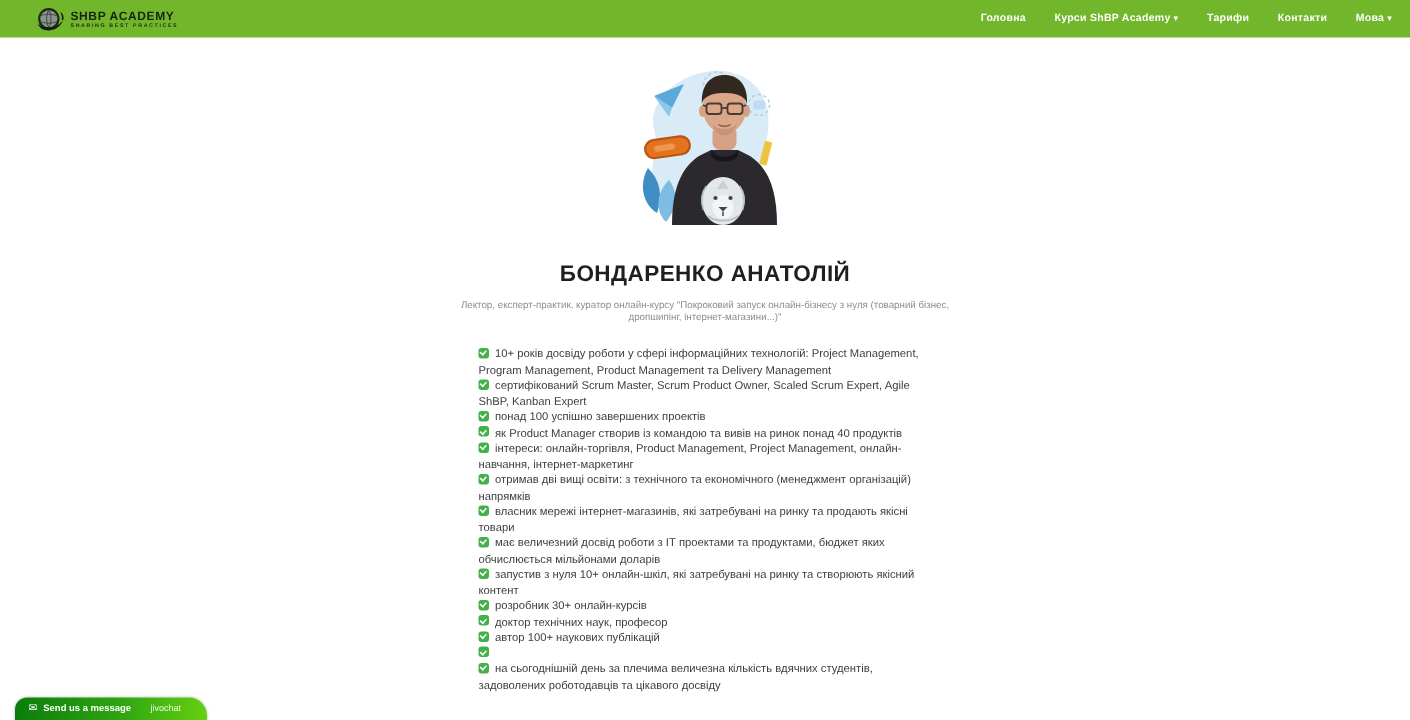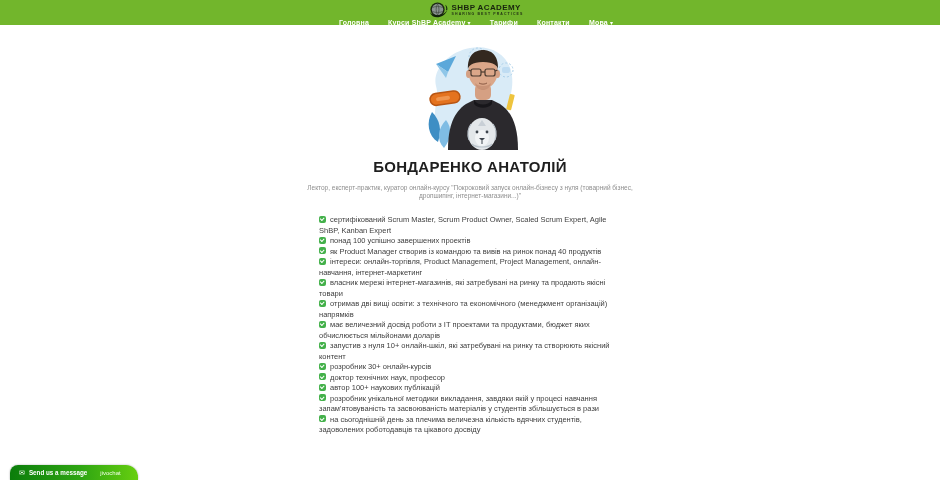--- a/index.html
+++ b/index.html
@@ -2,33 +2,33 @@
 <html><head>
 <meta charset="utf-8">
 <style>
   * { margin:0; padding:0; box-sizing:border-box; }
   html,body { width:940px; height:480px; overflow:hidden; background:#ffffff;
               font-family:"Liberation Sans","DejaVu Sans",sans-serif; }
   .page { position:relative; width:940px; height:480px; }
 
   
   header { height:25px; background:#72b62c; display:flex; align-items:center;
-           justify-content:space-between; padding:0 12px 0 24px;flex-direction:column; }
+           justify-content:space-between; padding:0 12px 0 24px; }
   .logo { display:flex; align-items:center; gap:4px; cursor:pointer; }
   .logo-icon { width:19px; height:19px; }
   .logo-text .t1 { font-size:8px; font-weight:bold; color:#18240e; letter-spacing:0.4px; line-height:9px; }
   .logo-text .t2 { font-size:3.5px; font-weight:bold; color:#233314; letter-spacing:1.1px; line-height:5px; }
   nav { display:flex; align-items:center; gap:19px; }
   .nav-item { color:#ffffff; font-size:7px; font-weight:bold; text-decoration:none;
               letter-spacing:0.2px; cursor:pointer; white-space:nowrap; }
   .caret { display:none; font-size:6px; margin-left:2px; }
 
   
   .photo { width:96px; height:108px; margin:17px auto 0; }
-  h1 { margin-top:8px; text-align:center; font-size:15px; font-weight:bold;
+  h1 { margin-top:24px; text-align:center; font-size:15px; font-weight:bold;
        color:#1f1f1f; letter-spacing:0.3px; }
   .subtitle { margin:9px auto 0; max-width:345px; text-align:center;
               font-size:6.5px; line-height:7.6px; color:#8e8e8e; }
 
   .bullets { list-style:none; width:302px; margin:16px auto 0; }
   .bullet { font-size:7.5px; line-height:10.5px; color:#3e3e3e; }
   .check { display:inline-block; width:7px; height:7px; background:#43b04a;
            border-radius:2px; position:relative; vertical-align:-0.5px; margin-right:4px; }
   .check::after { content:""; position:absolute; left:1.3px; top:1.6px; width:3.4px; height:1.8px;
                   border-left:1.1px solid #fff; border-bottom:1.1px solid #fff;
@@ -120,32 +120,33 @@
           <path d="M50 102 C54 106 66 106 70 102"></path>
         </g>
       </svg>
     </div>
 
     <h1>БОНДАРЕНКО АНАТОЛІЙ</h1>
     <p class="subtitle">Лектор, експерт-практик, куратор онлайн-курсу "Покроковий запуск онлайн-бізнесу з нуля (товарний бізнес, дропшипінг, інтернет-магазини...)"</p>
 
     <ul class="bullets">
 
+    <li class="bullet"><span class="check"></span><span>10+ років досвіду роботи у сфері інформаційних технологій: Project Management, Program Management, Product Management та Delivery Management</span></li>
         <li class="bullet"><span class="check"></span><span>сертифікований Scrum Master, Scrum Product Owner, Scaled Scrum Expert, Agile ShBP, Kanban Expert</span></li>
         <li class="bullet"><span class="check"></span><span>понад 100 успішно завершених проектів</span></li>
         <li class="bullet"><span class="check"></span><span>як Product Manager створив із командою та вивів на ринок понад 40 продуктів</span></li>
         <li class="bullet"><span class="check"></span><span>інтереси: онлайн-торгівля, Product Management, Project Management, онлайн-навчання, інтернет-маркетинг</span></li>
+        <li class="bullet"><span class="check"></span><span>отримав дві вищі освіти: з технічного та економічного (менеджмент організацій) напрямків</span></li>
         <li class="bullet"><span class="check"></span><span>власник мережі інтернет-магазинів, які затребувані на ринку та продають якісні товари</span></li>
-        <li class="bullet"><span class="check"></span><span>отримав дві вищі освіти: з технічного та економічного (менеджмент організацій) напрямків</span></li>
         <li class="bullet"><span class="check"></span><span>має величезний досвід роботи з ІТ проектами та продуктами, бюджет яких обчислюється мільйонами доларів</span></li>
         <li class="bullet"><span class="check"></span><span>запустив з нуля 10+ онлайн-шкіл, які затребувані на ринку та створюють якісний контент</span></li>
         <li class="bullet"><span class="check"></span><span>розробник 30+ онлайн-курсів</span></li>
         <li class="bullet"><span class="check"></span><span>доктор технічних наук, професор</span></li>
         <li class="bullet"><span class="check"></span><span>автор 100+ наукових публікацій</span></li>
-        <li class="bullet"><span class="check"></span><span>розробник унікальної методики викладання, завдяки якій у процесі навчання запам'ятовуваність та засвоюваність матеріалів у студентів збільшується в рази</span></li>
+        <li class="bullet"><span class="check"></span></li>
         <li class="bullet"><span class="check"></span><span>на сьогоднішній день за плечима величезна кількість вдячних студентів, задоволених роботодавців та цікавого досвіду</span></li>
       </ul>
   </main>
 
   <div class="chat-widget">
     <span class="chat-env">✉</span>
     <span class="chat-label">Send us a message</span>
     <span class="chat-brand">jivochat</span>
   </div>
 

